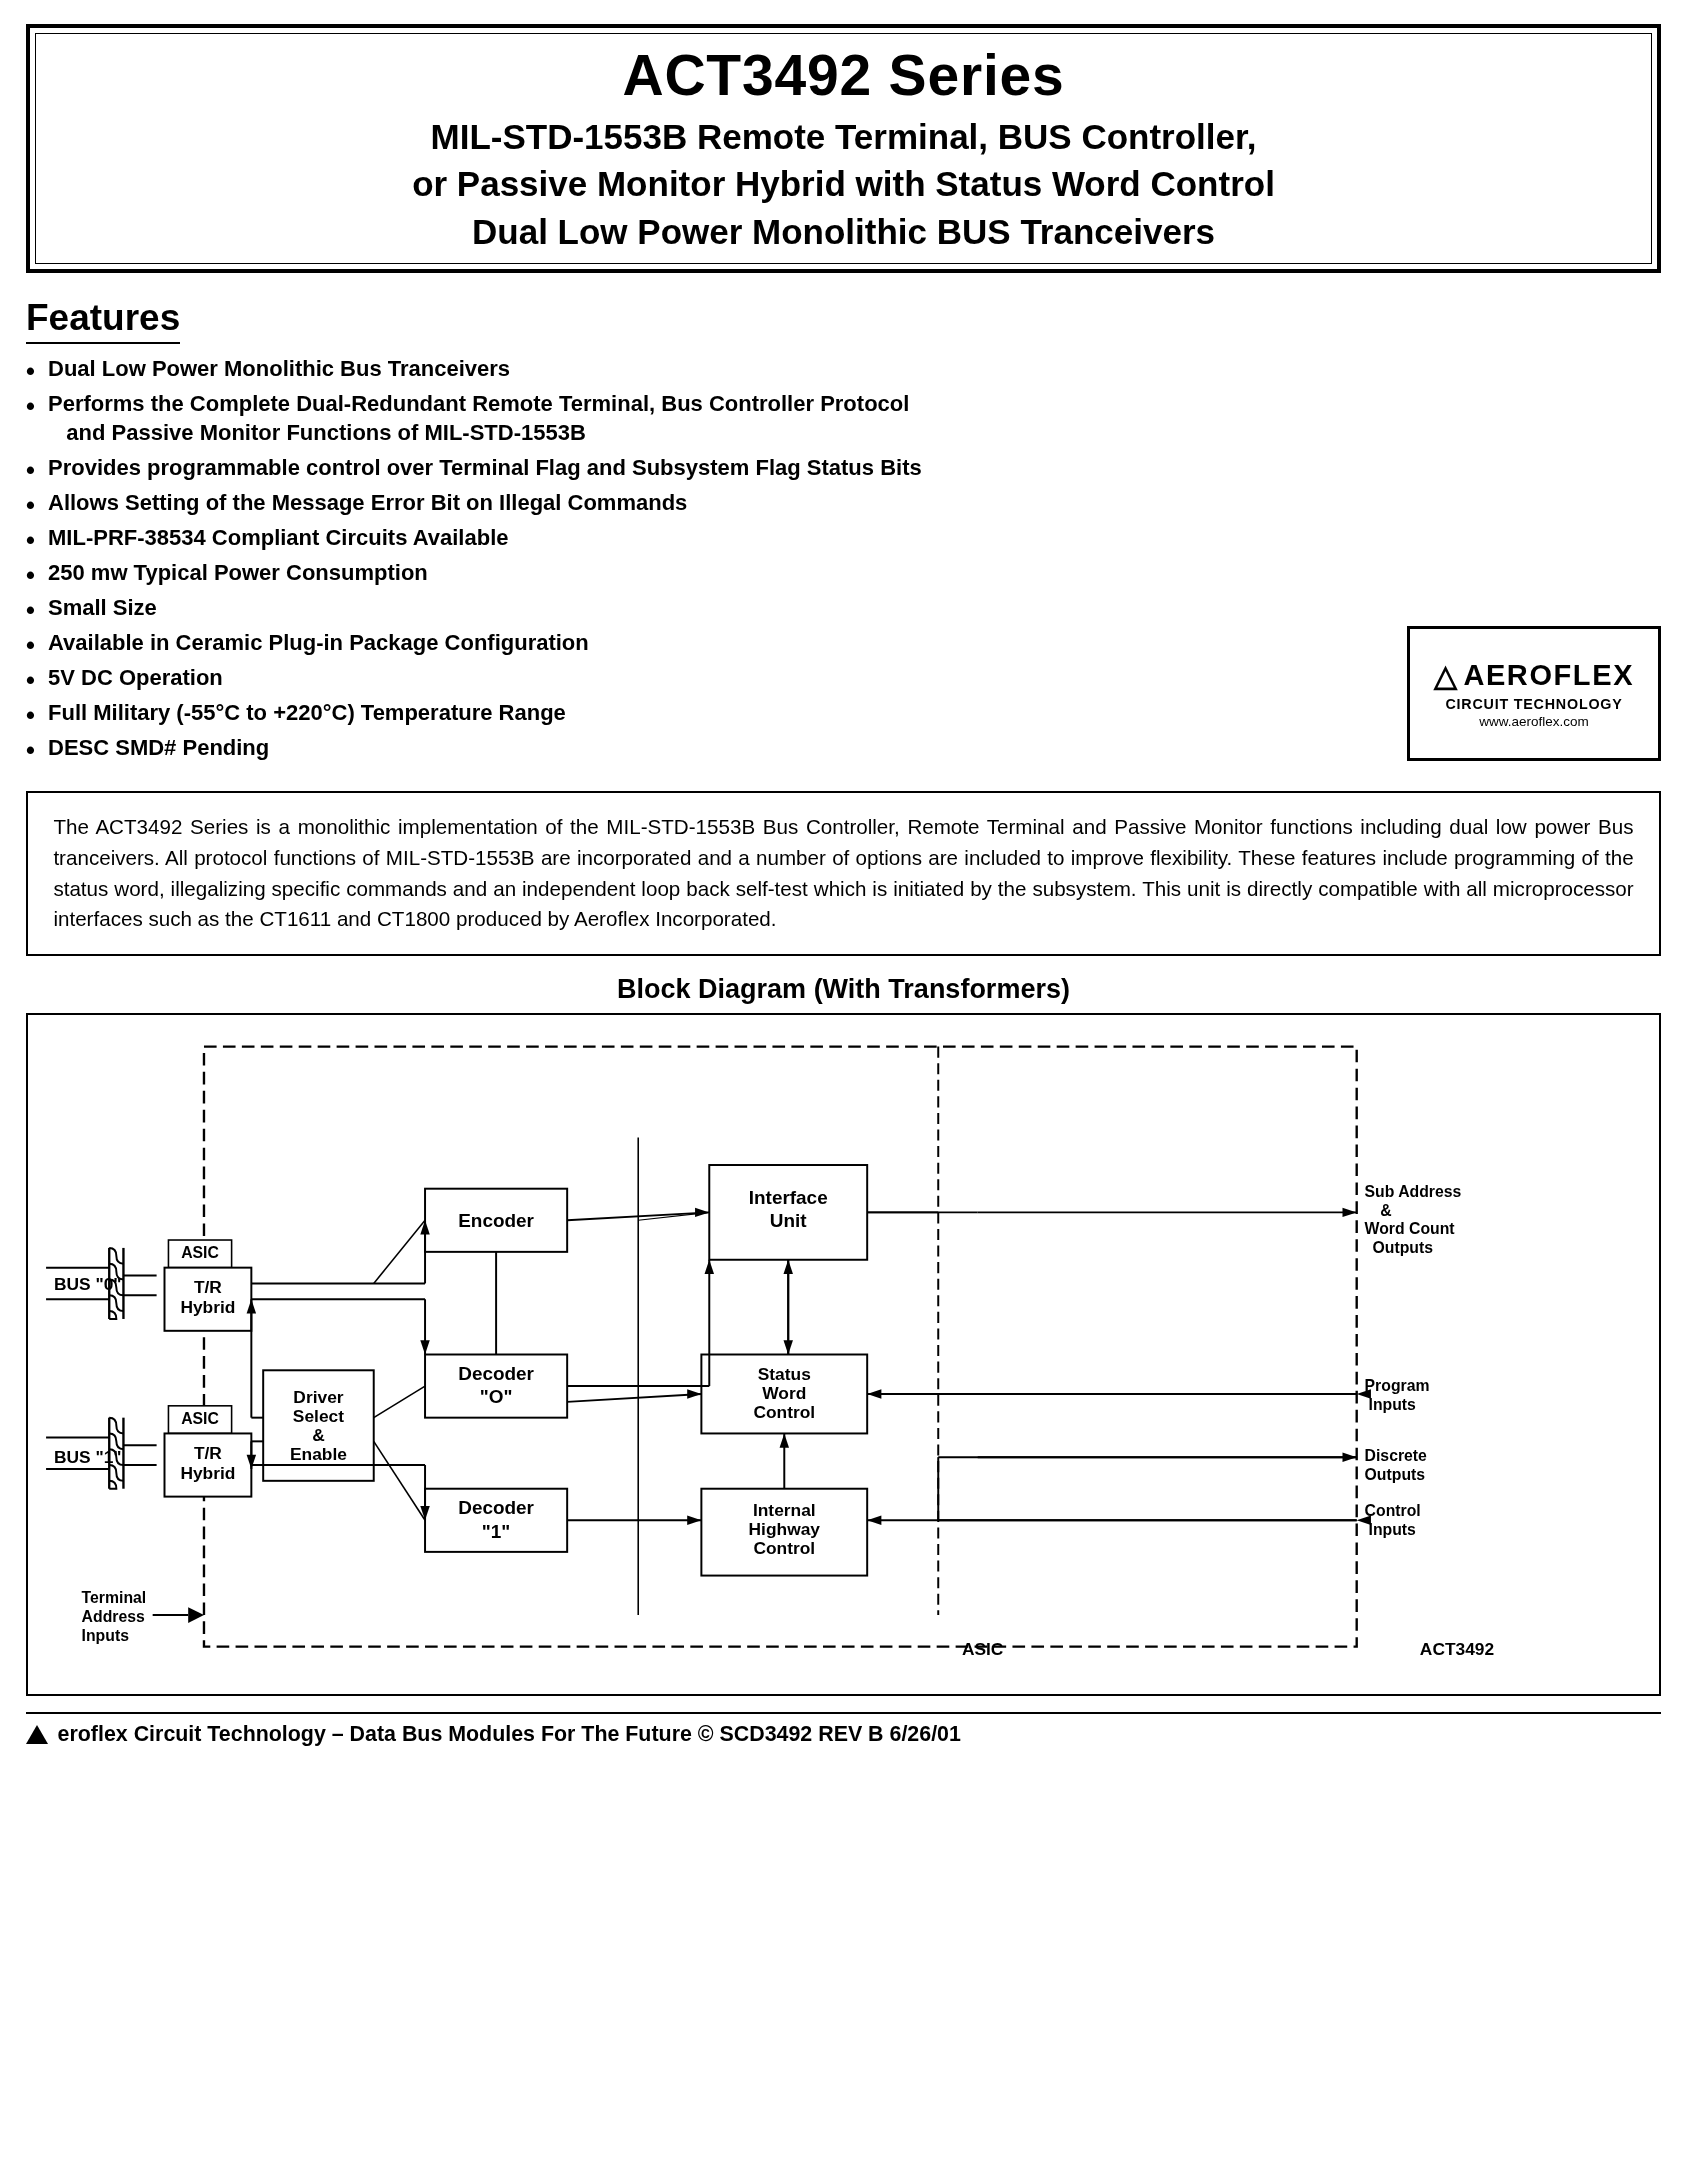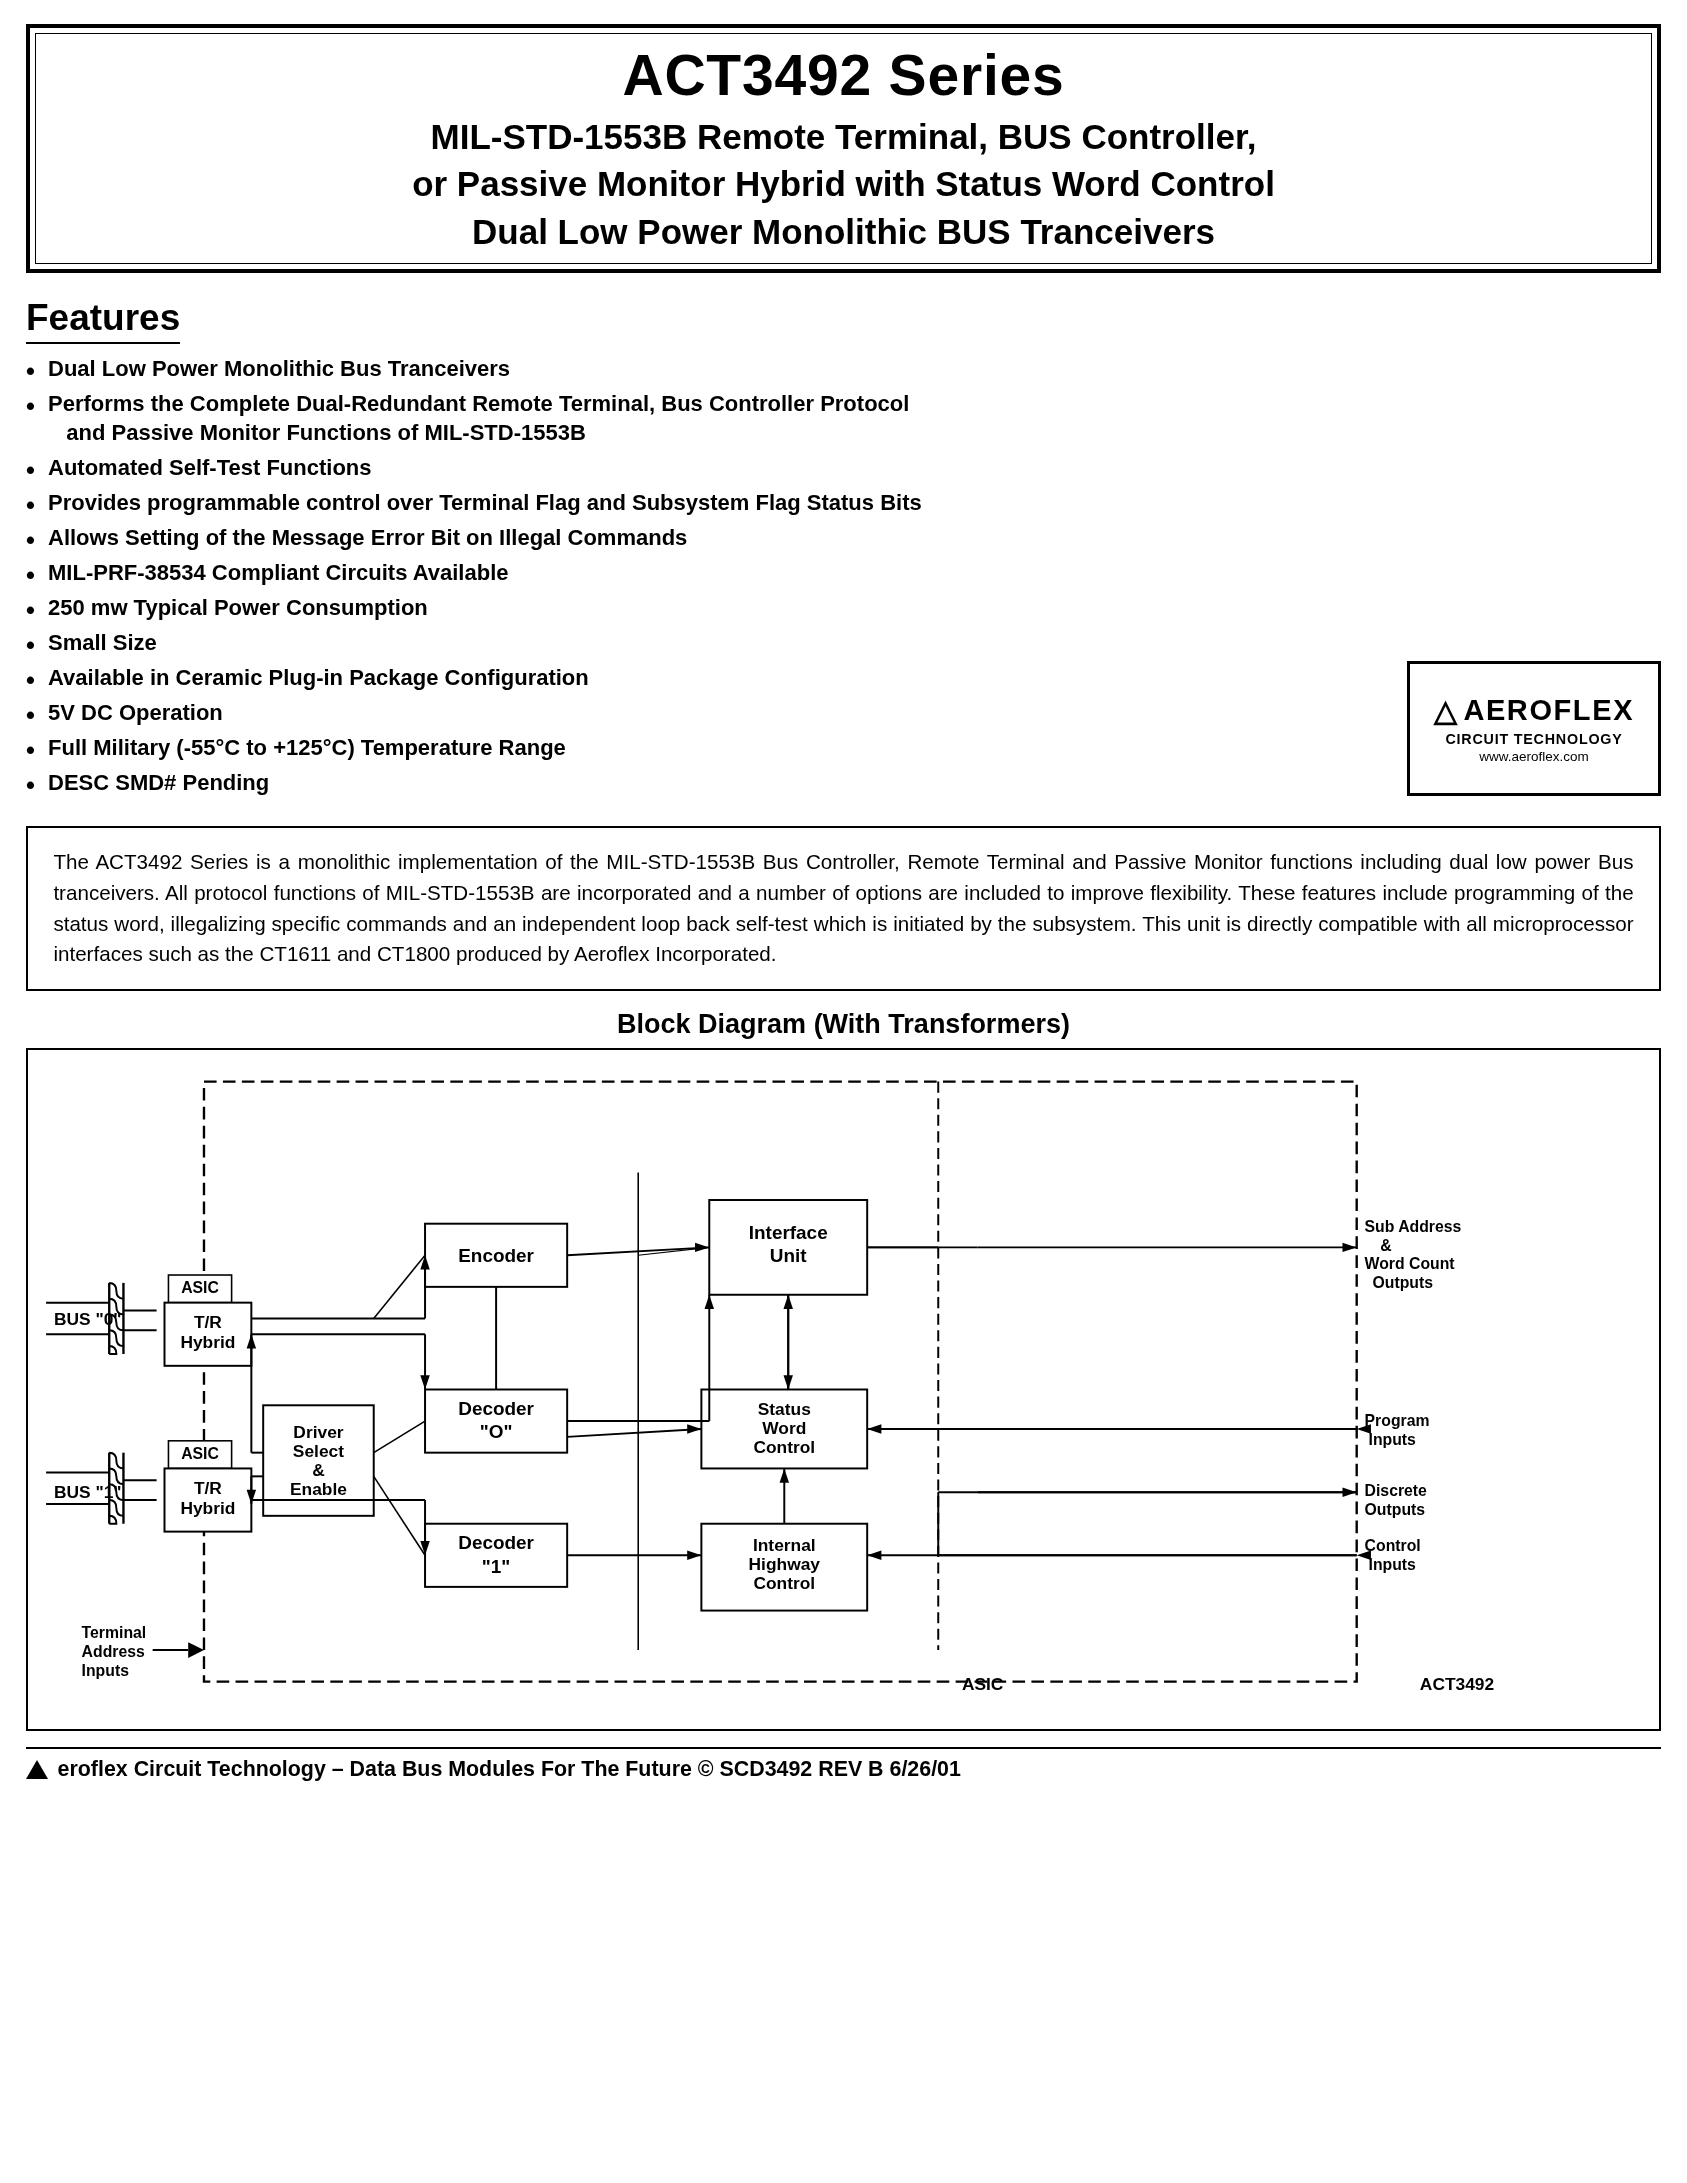--- a/index.html
+++ b/index.html
@@ -197,29 +197,28 @@
     </div>
   </div>
 
   <div class="features-section">
     <div class="section-heading">Features</div>
     <div class="features-content">
       <div class="features-list">
         <ul>
           <li>Dual Low Power Monolithic Bus Tranceivers</li>
           <li>Performs the Complete Dual-Redundant Remote Terminal, Bus Controller Protocol<br>&nbsp;&nbsp;&nbsp;and Passive Monitor Functions of MIL-STD-1553B</li>
-          <li>Automated Self-Test Functions</li>
           <li>Provides programmable control over Terminal Flag and Subsystem Flag Status Bits</li>
           <li>Allows Setting of the Message Error Bit on Illegal Commands</li>
           <li>MIL-PRF-38534 Compliant Circuits Available</li>
           <li>250 mw Typical Power Consumption</li>
           <li>Small Size</li>
           <li>Available in Ceramic Plug-in Package Configuration</li>
           <li>5V DC Operation</li>
-          <li>Full Military (-55°C to +125°C) Temperature Range</li>
+          <li>Full Military (-55°C to +220°C) Temperature Range</li>
           <li>DESC SMD# Pending</li>
         </ul>
       </div>
       <div class="aeroflex-logo-box">
         <div class="aeroflex-logo-text">
           <span style="font-size:30px;font-weight:900;">△</span>
           <span>AEROFLEX</span>
         </div>
         <div class="aeroflex-logo-sub">CIRCUIT TECHNOLOGY</div>
         <div class="aeroflex-logo-url">www.aeroflex.com</div>

